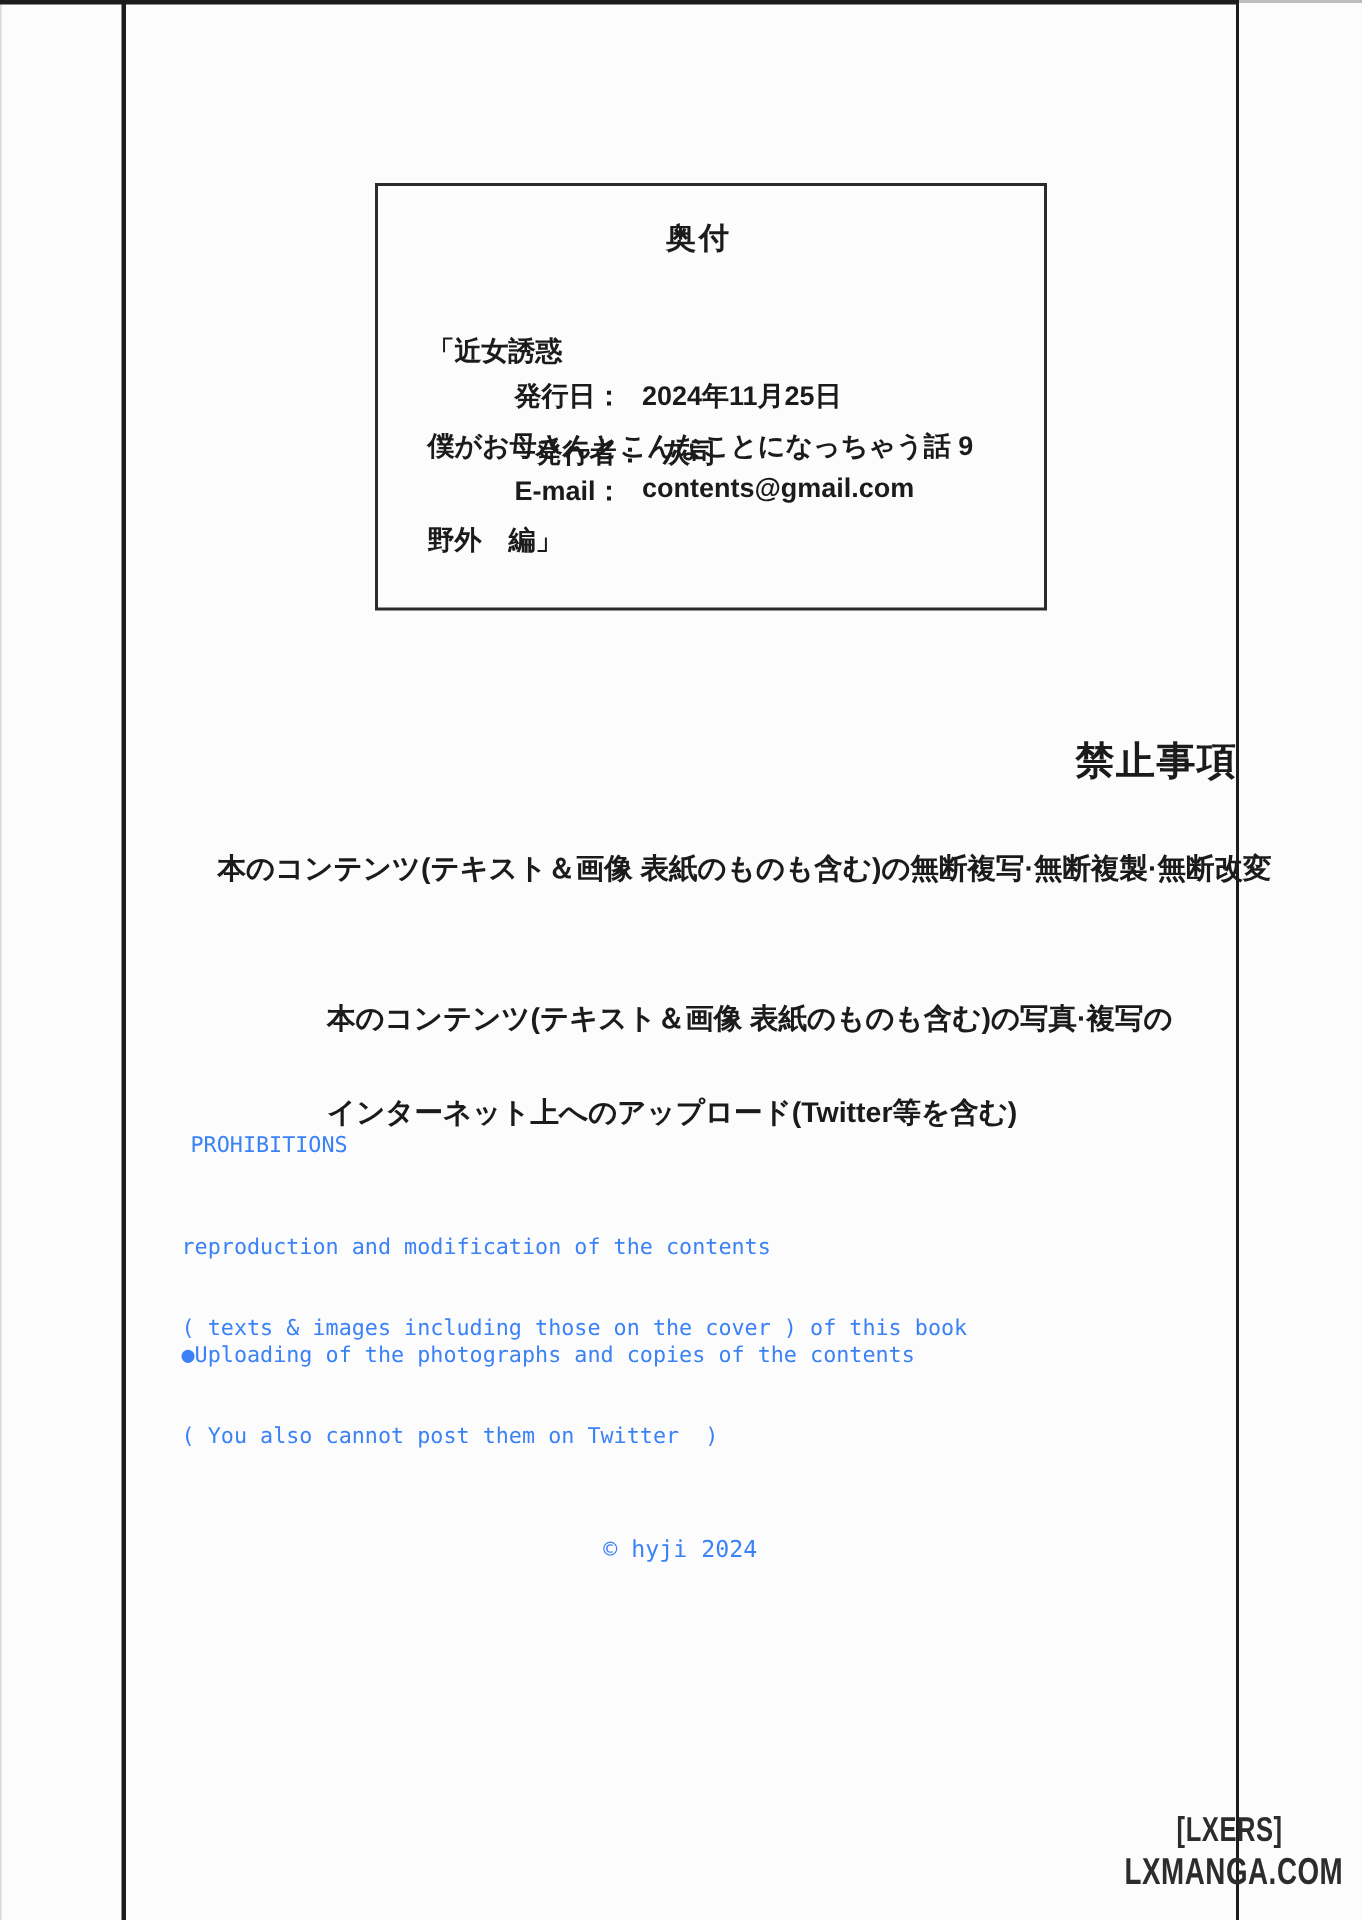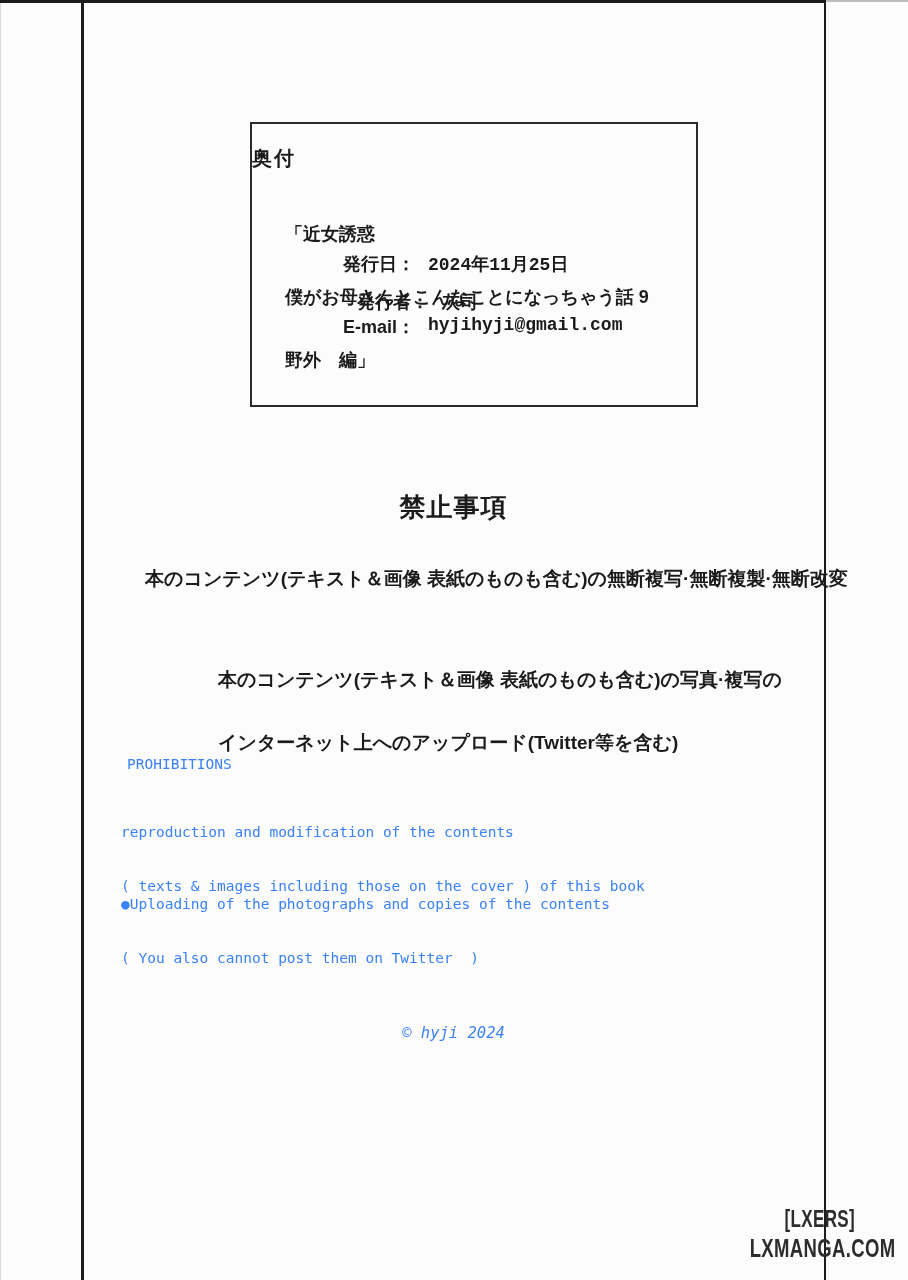--- a/index.html
+++ b/index.html
@@ -18,46 +18,46 @@
   .top-line-light{left:826px;top:0;width:82px;height:2px;background:#bdbdbd;}
   .vline-left{left:81px;top:0;width:3px;height:1280px;background:#1c1c1c;}
   .vline-right{left:824px;top:0;width:2px;height:1280px;background:#1c1c1c;}
   
   .colophon-box{
     left:250px;top:122px;width:444px;height:281px;
     border:2px solid #2b2b2b;background:#fcfcfc;
   }
   .okuzuke{
     left:0;top:21px;width:100%;padding-right:16px;box-sizing:border-box;
-    text-align:left;font-size:20px;font-weight:700;letter-spacing:2px;
+    text-align:center;font-size:20px;font-weight:700;letter-spacing:2px;
   }
   .book-title{
     left:33px;top:58px;font-size:18px;font-weight:700;line-height:21px;
     white-space:pre;
   }
   .field-row{height:24px;font-size:18px;font-weight:700;white-space:pre;padding-left:28px;}
   .field-label{position:absolute;left:91px;top:0;}
-  .field-value{position:absolute;left:176px;top:0;font-family:Liberation Mono, monospace;}
+  .field-value{position:absolute;left:176px;top:0;}
   .row-1{left:0;top:128px;width:100%;}
   .row-2{left:0;top:166px;width:100%;margin-left:14px;}
   .row-3{left:0;top:191px;width:100%;text-align:right;}
   
   .kinshi-heading{
-    left:82px;top:490px;width:743px;text-align:center;
+    left:82px;top:490px;width:743px;text-align:right;
     font-size:26px;font-weight:700;letter-spacing:1px;
   }
   .jp-line1{left:145px;top:566px;font-size:19px;font-weight:700;white-space:pre;}
   .jp-block2{left:218px;top:627px;font-size:19px;font-weight:700;line-height:21px;white-space:pre;}
   
   .mono{font-family:"DejaVu Sans Mono","Liberation Mono",monospace;color:#3b82f6;}
   .proh-title{left:127px;top:756px;font-size:14.5px;white-space:pre;}
   .en-para1{left:121px;top:787px;font-size:14.5px;line-height:18px;white-space:pre;}
   .en-para2{left:121px;top:859px;font-size:14.5px;line-height:18px;white-space:pre;}
   
-  .copyright{left:82px;top:1024px;width:743px;text-align:center;font-size:15.5px;white-space:pre;font-style:italic;}
+  .copyright{left:82px;top:1024px;width:743px;text-align:center;font-size:15.5px;white-space:pre;}
   
   .wm{left:724px;width:192px;text-align:center;font-weight:800;color:#2c2c2c;}
   .wm-1{top:1206px;font-size:23px;}
   .wm-2{top:1234px;font-size:25px;}
   .wm span{display:inline-block;transform:scaleX(0.74);transform-origin:center;letter-spacing:0.5px;white-space:pre;}
 </style>
 </head>
 <body>
 
 <div class="page">
@@ -80,21 +80,21 @@
     <div class="abs field-row row-1">
       <span class="field-label">発行日：</span>
       <span class="field-value">2024年11月25日</span>
     </div>
     <div class="abs field-row row-2">
       <span class="field-label">発行者：</span>
       <span class="field-value">灰司</span>
     </div>
     <div class="abs field-row row-3">
       <span class="field-label">E-mail：</span>
-      <span class="field-value">hyjihyji@gmail.com</span>
+      <span class="field-value">contents@gmail.com</span>
     </div>
   </div>
 
   <div class="abs kinshi-heading">禁止事項</div>
   <div class="abs jp-line1">本のコンテンツ(テキスト＆画像 表紙のものも含む)の無断複写·無断複製·無断改変</div>
   <div class="abs jp-block2">
     <div>本のコンテンツ(テキスト＆画像 表紙のものも含む)の写真·複写の</div>
     <div>インターネット上へのアップロード(Twitter等を含む)</div>
   </div>
 

